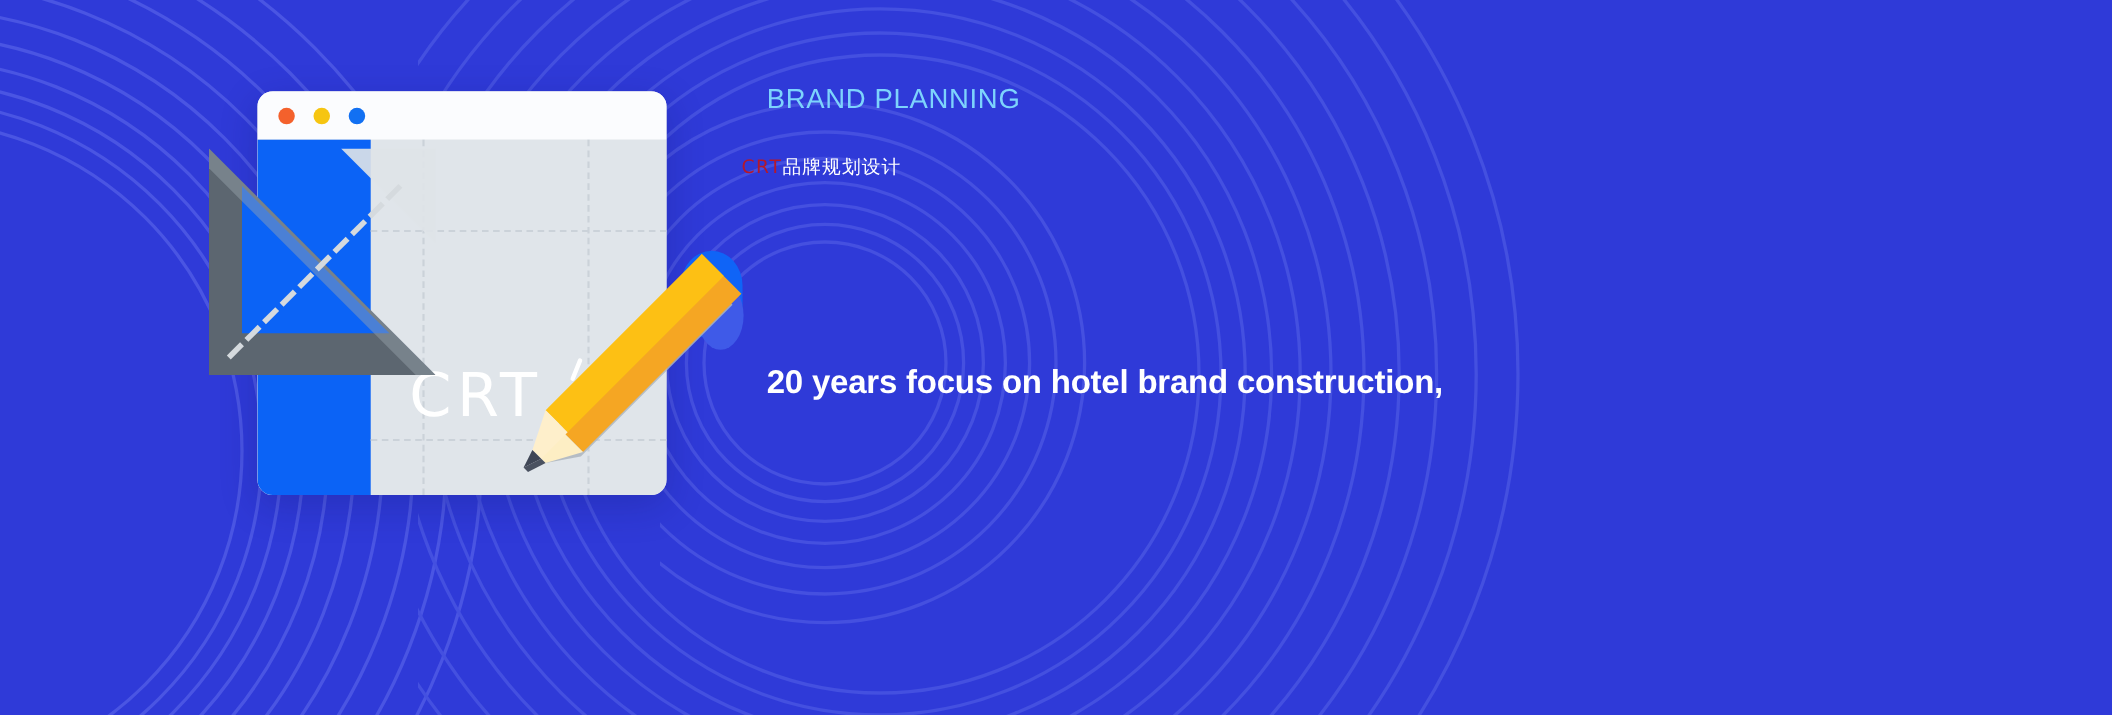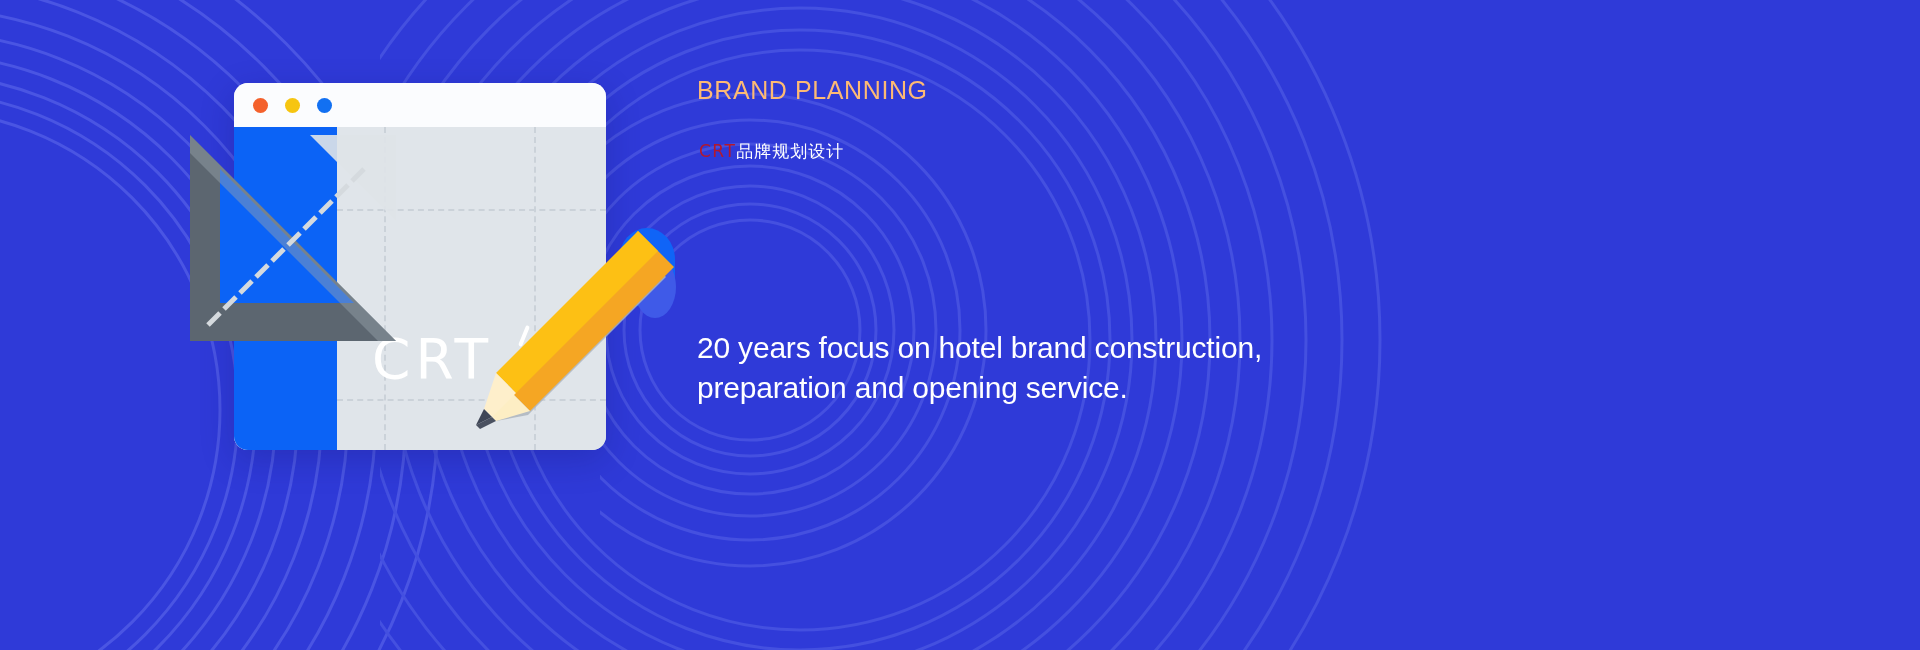--- a/index.html
+++ b/index.html
@@ -139,29 +139,29 @@
     border-radius: 50%;
     background: #3f5ae8;
   }
 
   
   #headline {
     position: absolute;
     left: 697px;
     top: 76px;
     width: 460px;
-    color: #fdba74;
+    color: #7dd3fc;
     font-size: 25px;
     line-height: 29px;
     letter-spacing: 0.6px;
     font-weight: 400;
   }
   #subtitle {
     position: absolute;
-    left: 699px;
+    left: 674px;
     top: 140px;
     font-size: 17px;
     letter-spacing: 1px;
     color: #ffffff;
     font-family: "DejaVu Sans", sans-serif;
   }
   #subtitle .crt-red {
     color: #b4182c;
     letter-spacing: 1.5px;
   }
@@ -169,21 +169,21 @@
   #tagline {
     position: absolute;
     left: 697px;
     top: 328px;
     width: 680px;
   }
   .tagline-en {
     color: #ffffff;
     font-size: 30px;
     line-height: 40px;
-    font-weight: 400;
+    font-weight: 700;
     letter-spacing: -0.2px;
   }
   .tagline-cn {
     color: #ffffff;
     font-size: 31px;
     line-height: 48px;
     margin-top: 6px;
     letter-spacing: 0.5px;
     font-family: "DejaVu Sans", sans-serif;
   }
@@ -315,16 +315,15 @@
   <div id="headline">
     <div>BRAND PLANNING</div>
   </div>
 
   <div id="subtitle">
     <span class="crt-red">CRT</span><span>品牌规划设计</span>
   </div>
 
   <div id="tagline">
     <div class="tagline-en">20 years focus on hotel brand construction,</div>
-    <div class="tagline-en">preparation and opening service.</div>
   </div>
 
 </div>
 
 </body></html>

